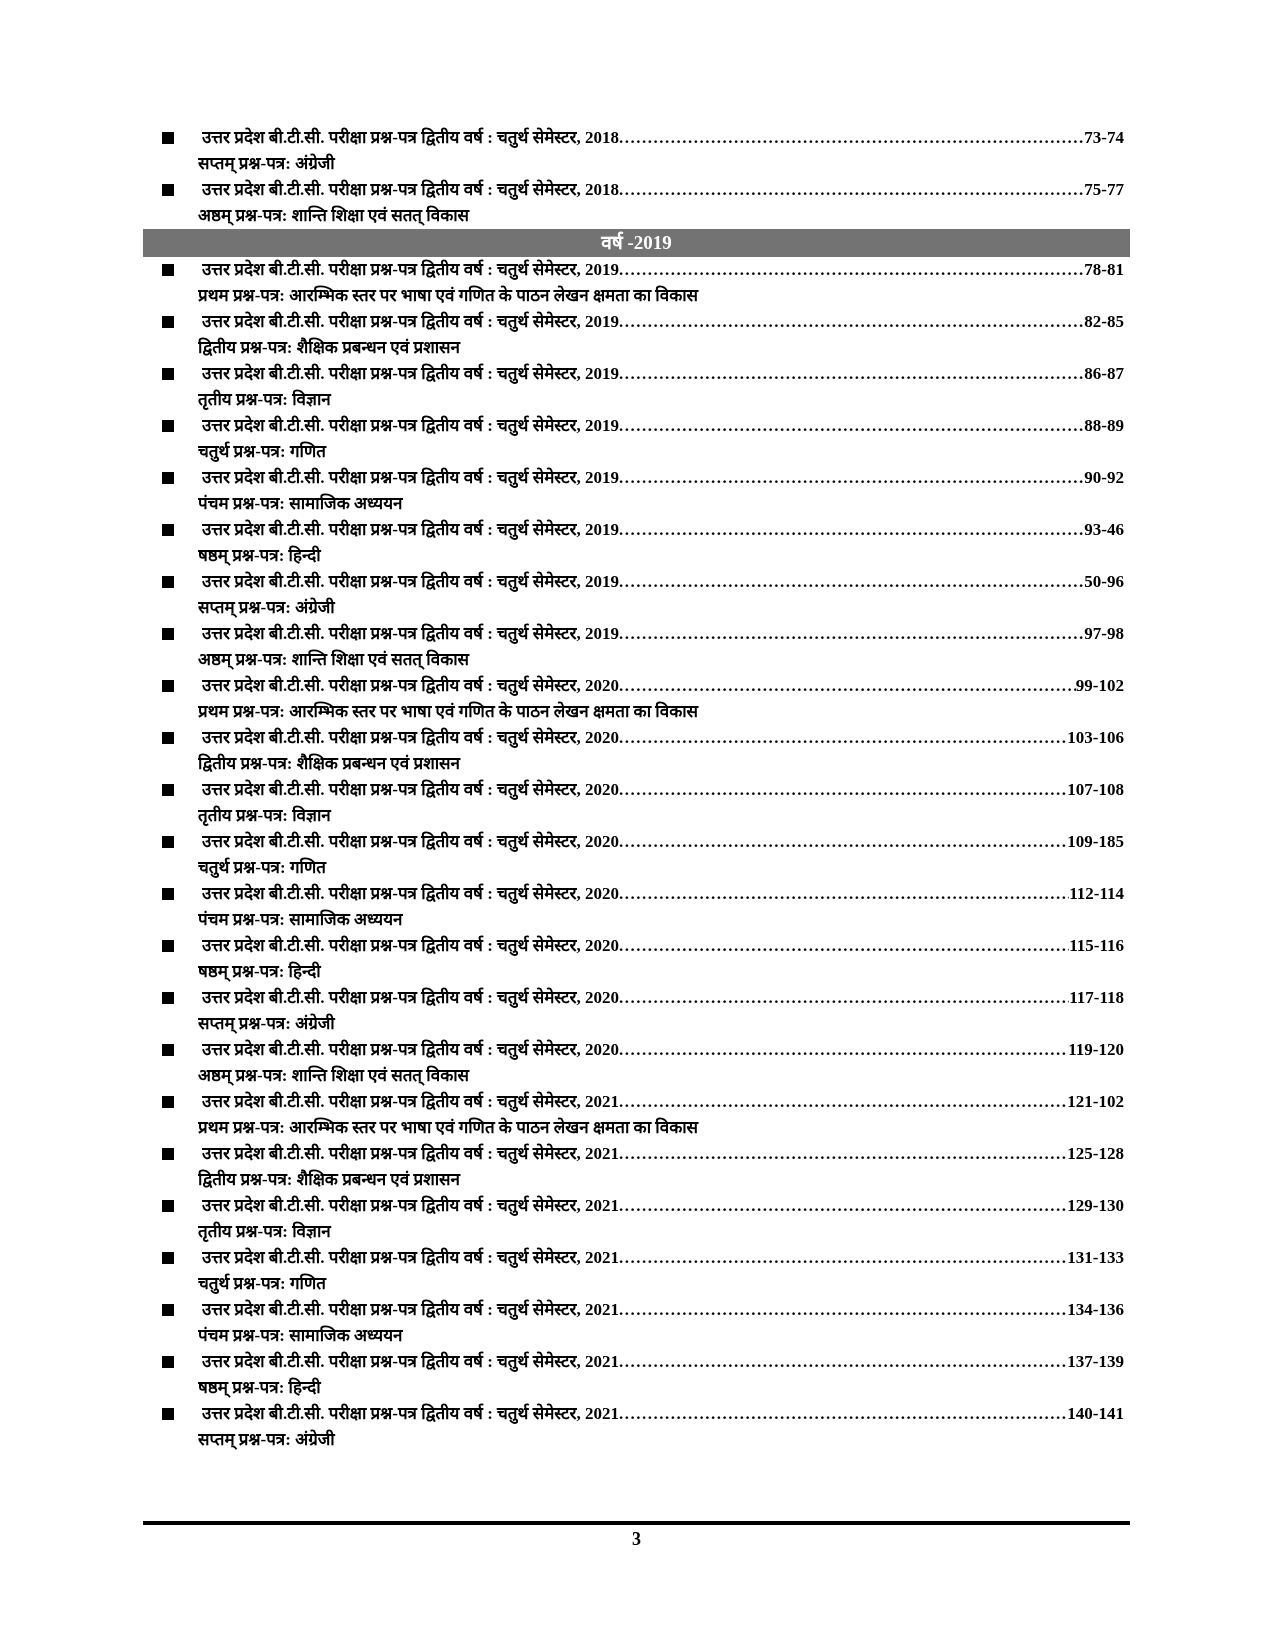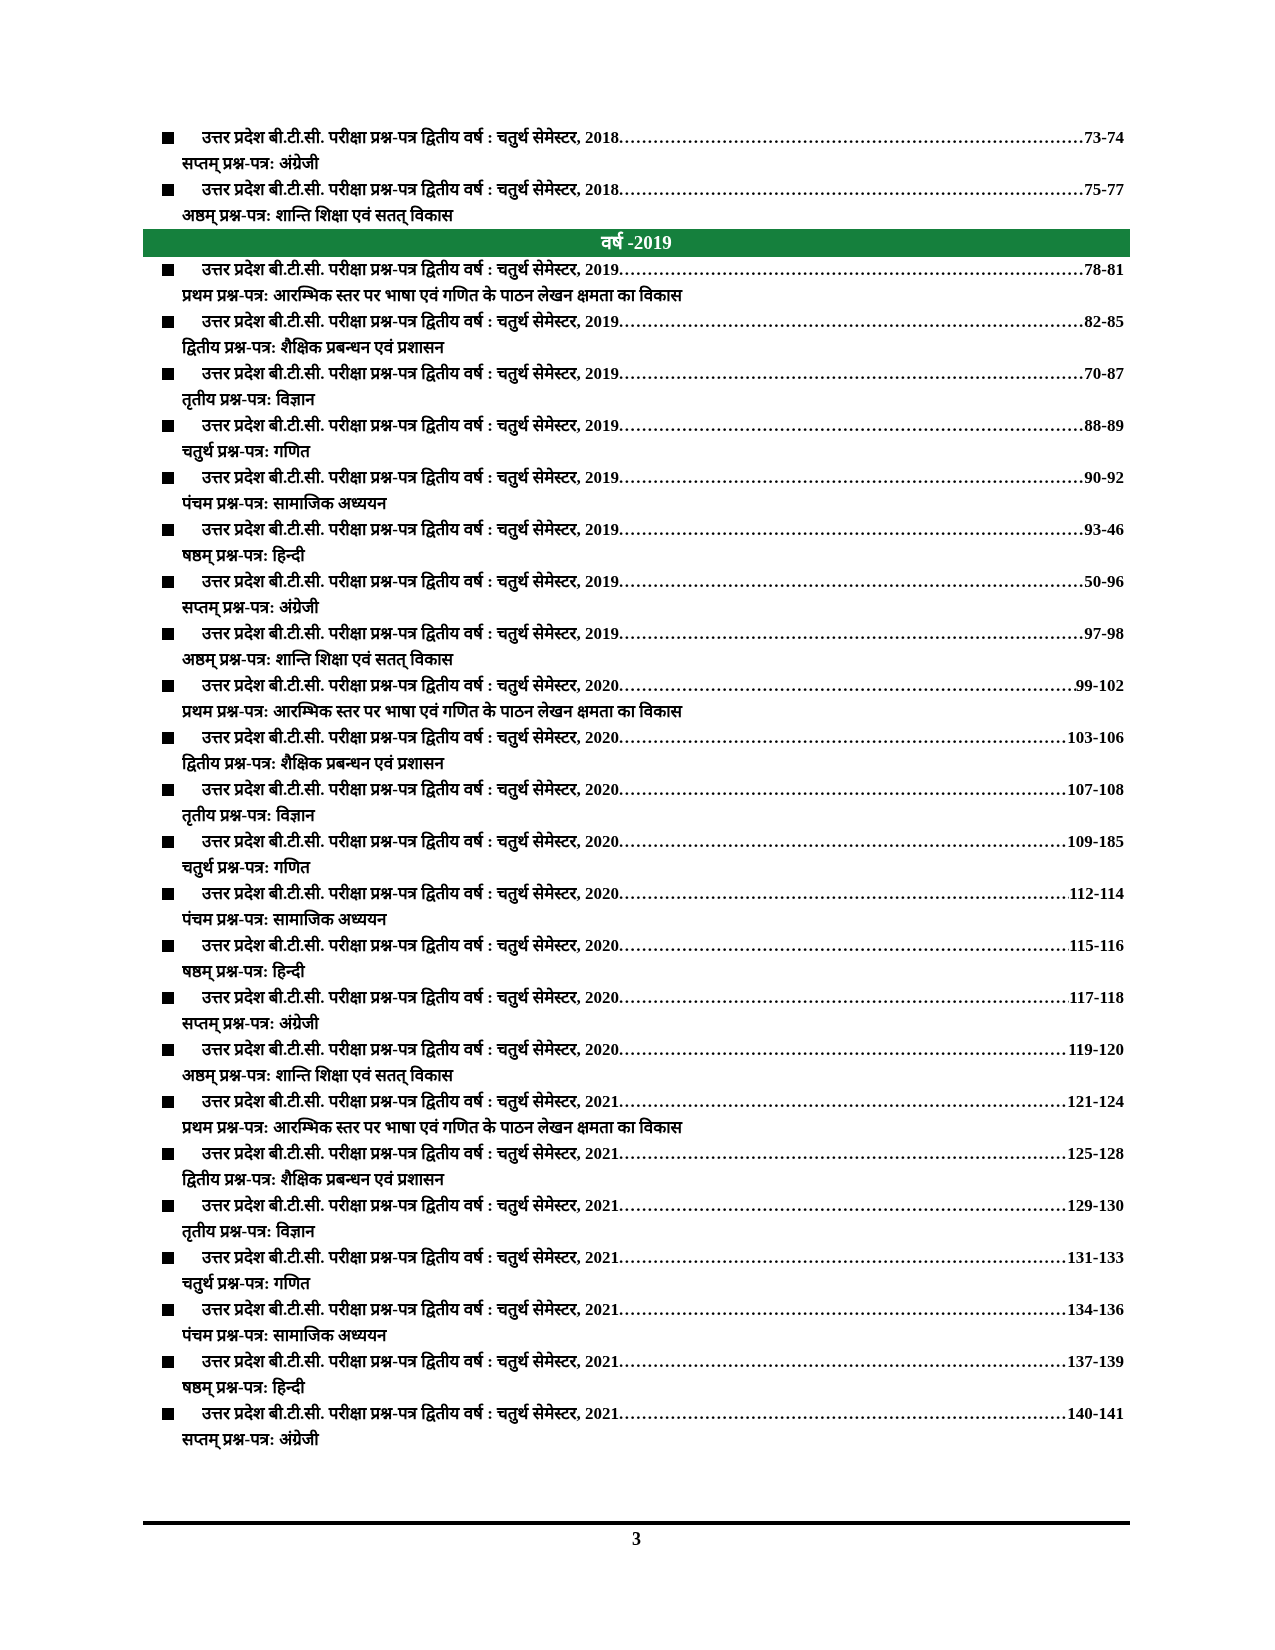--- a/index.html
+++ b/index.html
@@ -50,32 +50,32 @@
     min-width: 16px;
     overflow: hidden;
     white-space: nowrap;
     letter-spacing: 1.5px;
   }
   .entry-pages {
     flex: 0 0 auto;
     padding-right: 6px;
   }
   .entry-sub {
-    margin-left: 39px;
+    margin-left: 55px;
     height: 26px;
     line-height: 26px;
     font-size: 17px;
     font-weight: bold;
     white-space: nowrap;
     overflow: hidden;
   }
   .year-banner {
     height: 28px;
     line-height: 28px;
-    background: #15803d;
+    background: #737373;
     color: #ffffff;
     text-align: center;
     font-size: 19px;
     font-weight: bold;
   }
   .footer-rule {
     position: absolute;
     left: 143px;
     top: 1521px;
     width: 987px;
@@ -138,21 +138,21 @@
       <span class="entry-pages">82-85</span>
     </div>
     <div class="entry-sub">द्वितीय प्रश्न-पत्र: शैक्षिक प्रबन्धन एवं प्रशासन</div>
   </div>
 
   <div class="toc-entry">
     <div class="entry-main">
       <span class="bullet"></span>
       <span class="entry-title">उत्तर प्रदेश बी.टी.सी. परीक्षा प्रश्न-पत्र द्वितीय वर्ष : चतुर्थ सेमेस्टर, 2019</span>
       <span class="dot-leader">............................................................................................................................................................................................................................</span>
-      <span class="entry-pages">70-87</span>
+      <span class="entry-pages">86-87</span>
     </div>
     <div class="entry-sub">तृतीय प्रश्न-पत्र: विज्ञान</div>
   </div>
 
   <div class="toc-entry">
     <div class="entry-main">
       <span class="bullet"></span>
       <span class="entry-title">उत्तर प्रदेश बी.टी.सी. परीक्षा प्रश्न-पत्र द्वितीय वर्ष : चतुर्थ सेमेस्टर, 2019</span>
       <span class="dot-leader">............................................................................................................................................................................................................................</span>
       <span class="entry-pages">88-89</span>
@@ -280,21 +280,21 @@
     </div>
     <div class="entry-sub">अष्ठम् प्रश्न-पत्र: शान्ति शिक्षा एवं सतत् विकास</div>
   </div>
 
 
   <div class="toc-entry">
     <div class="entry-main">
       <span class="bullet"></span>
       <span class="entry-title">उत्तर प्रदेश बी.टी.सी. परीक्षा प्रश्न-पत्र द्वितीय वर्ष : चतुर्थ सेमेस्टर, 2021</span>
       <span class="dot-leader">............................................................................................................................................................................................................................</span>
-      <span class="entry-pages">121-124</span>
+      <span class="entry-pages">121-102</span>
     </div>
     <div class="entry-sub">प्रथम प्रश्न-पत्र: आरम्भिक स्तर पर भाषा एवं गणित के पाठन लेखन क्षमता का विकास</div>
   </div>
 
   <div class="toc-entry">
     <div class="entry-main">
       <span class="bullet"></span>
       <span class="entry-title">उत्तर प्रदेश बी.टी.सी. परीक्षा प्रश्न-पत्र द्वितीय वर्ष : चतुर्थ सेमेस्टर, 2021</span>
       <span class="dot-leader">............................................................................................................................................................................................................................</span>
       <span class="entry-pages">125-128</span>

